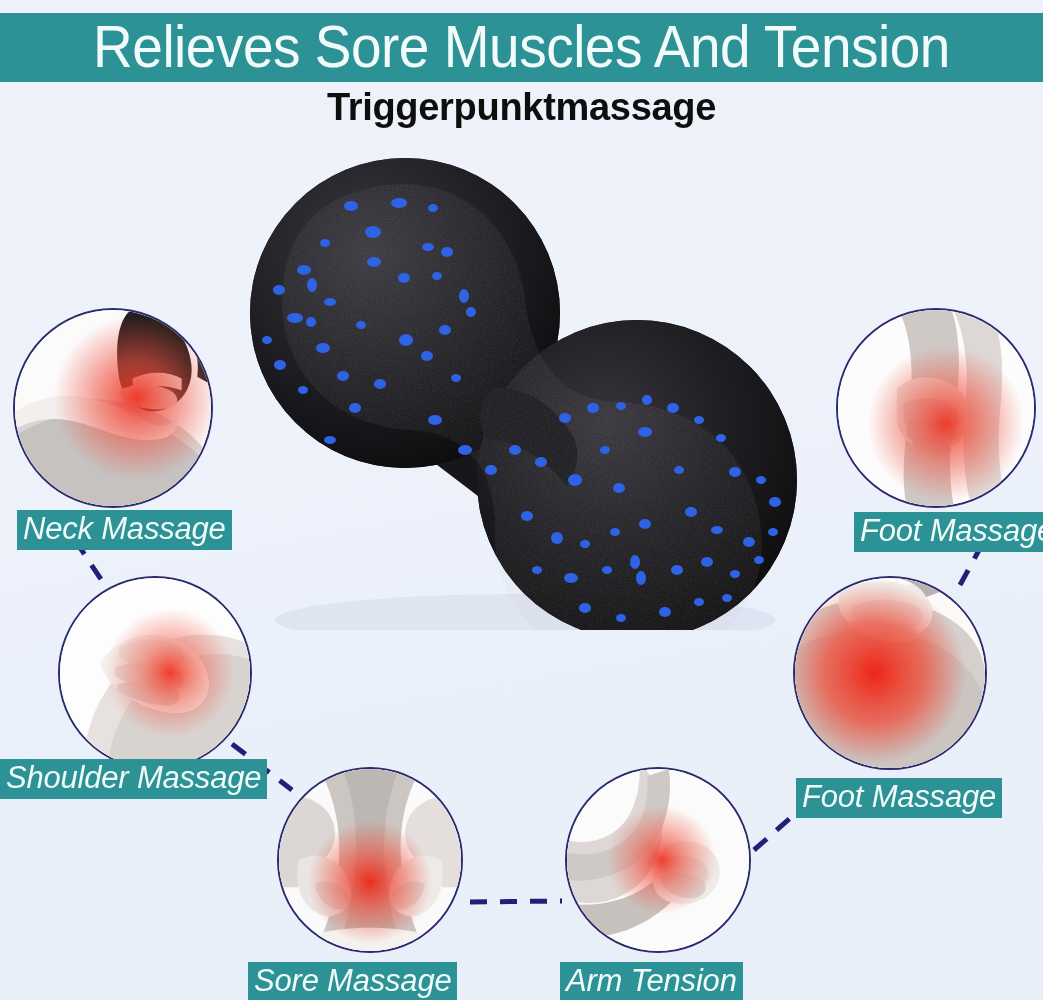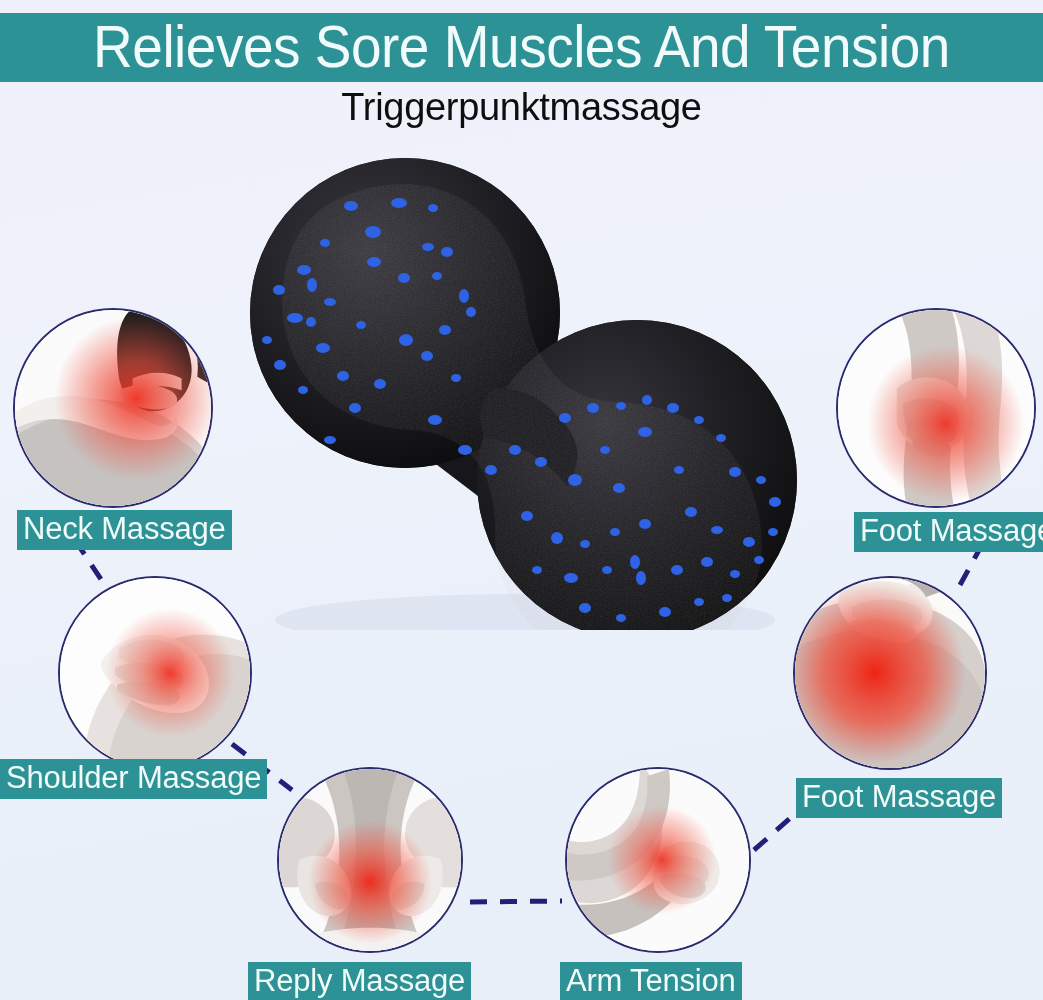--- a/index.html
+++ b/index.html
@@ -40,21 +40,21 @@
   }
   .subtitle {
     position: absolute;
     left: 0;
     top: 88px;
     width: 1043px;
     text-align: center;
     color: #0e0e0e;
     font-size: 38px;
     line-height: 1.05;
-    font-weight: 400;
+    font-weight: 700;
     letter-spacing: -0.3px;
   }
 
   
   .links {
     position: absolute;
     left: 0; top: 0;
     width: 1043px;
     height: 1000px;
     pointer-events: none;
@@ -84,20 +84,21 @@
   .badge {
     position: absolute;
     background: #2c9295;
     color: #f0fbfa;
     font-size: 31px;
     line-height: 36px;
     white-space: nowrap;
     padding: 1px 6px 3px 6px;
     box-sizing: border-box;
     letter-spacing: -0.2px;
+    font-style: italic;
   }
 </style>
 </head>
 <body>
 
 <div id="poster">
 
   <div class="headline-band">
     <div class="headline-text">Relieves Sore Muscles And Tension</div>
   </div>
@@ -357,21 +358,21 @@
       <path d="M 200 36 C 182 26, 160 30, 146 48 C 136 62, 136 80, 146 94 L 180 130 L 200 130 Z" fill="#e4dfdc"></path>
       <path d="M 22 100 C 36 92, 54 94, 66 106 C 78 118, 82 134, 76 148 C 70 162, 52 166, 38 156 C 24 146, 16 124, 22 100 Z" fill="#e9e5e2"></path>
       <path d="M 178 100 C 164 92, 146 94, 134 106 C 122 118, 118 134, 124 148 C 130 162, 148 166, 162 156 C 176 146, 184 124, 178 100 Z" fill="#eeeae7"></path>
       <path d="M 40 126 C 54 120, 70 126, 76 138 C 80 148, 74 156, 64 154 C 52 152, 40 140, 40 126 Z" fill="#dad4d1"></path>
       <path d="M 160 126 C 146 120, 130 126, 124 138 C 120 148, 126 156, 136 154 C 148 152, 160 140, 160 126 Z" fill="#ded8d5"></path>
       <path d="M 40 182 C 70 172, 130 172, 160 182 L 166 200 L 34 200 Z" fill="#f4f2f0"></path>
       <rect width="200" height="200" fill="url(#painWaist)"></rect>
     </svg>
   </div>
   <div class="badge" style="left:248px; top:962px;">
-    <span>Reply Massage</span>
+    <span>Sore Massage</span>
   </div>
 
   <div class="thumb" style="left:565px; top:767px; width:186px; height:186px;">
     <svg viewBox="0 0 200 200" preserveAspectRatio="xMidYMid slice">
       <defs>
         <radialGradient id="painArm" cx="52%" cy="50%" r="30%">
           <stop offset="0%" stop-color="#ee2313" stop-opacity="0.85"></stop>
           <stop offset="50%" stop-color="#f15a47" stop-opacity="0.5"></stop>
           <stop offset="100%" stop-color="#f15a47" stop-opacity="0"></stop>
         </radialGradient>

